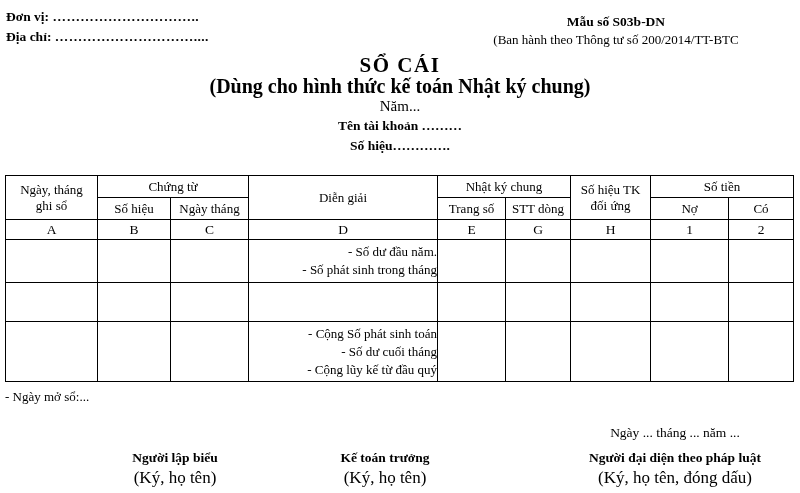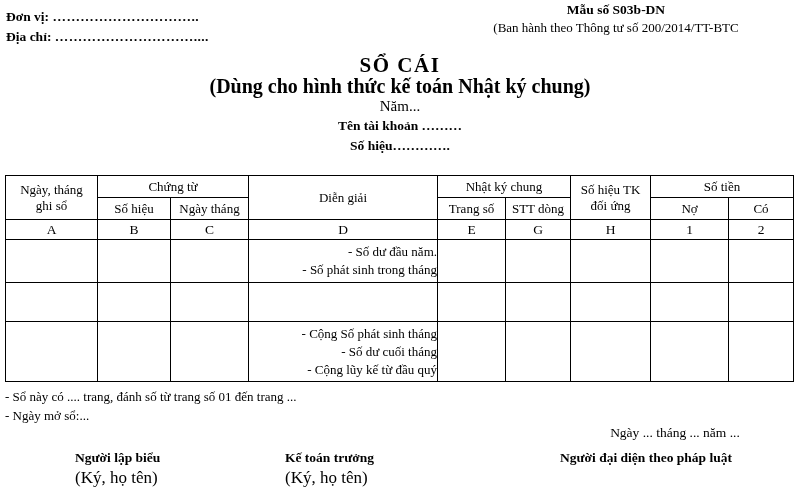--- a/index.html
+++ b/index.html
@@ -50,20 +50,21 @@
     position: absolute;
     right: 4px;
     top: 1px;
     width: 360px;
     text-align: center;
     line-height: 18px;
   }
   .form-code {
     font-size: 13.5px;
     font-weight: bold;
+    margin-top: 12px;
   }
   .form-issue {
     font-size: 13px;
     font-weight: normal;
   }
 
   
   .title-block {
     position: absolute;
     top: 55px;
@@ -169,20 +170,21 @@
   .date-line {
     position: absolute;
     left: 560px;
     top: 0px;
     width: 230px;
     text-align: center;
     font-size: 13.5px;
   }
   .sign-col {
     position: absolute;
+    text-align: center;
     top: 22px;
   }
   .sign-col.c1 { left: 75px;  width: 200px; }
   .sign-col.c2 { left: 285px; width: 200px; }
   .sign-col.c3 { left: 560px; width: 230px; }
   .sign-role {
     font-size: 13.5px;
     font-weight: bold;
     line-height: 21px;
     white-space: nowrap;
@@ -293,49 +295,49 @@
         <td></td>
         <td></td>
         <td></td>
       </tr>
 
       <tr class="body-row-3">
         <td></td>
         <td></td>
         <td></td>
         <td class="desc-cell">
-          <div class="desc-line">- Cộng Số phát sinh tháng</div>
+          <div class="desc-line">- Cộng Số phát sinh toán</div>
           <div class="desc-line">- Số dư cuối tháng</div>
           <div class="desc-line">- Cộng lũy kế từ đầu quý</div>
         </td>
         <td></td>
         <td></td>
         <td></td>
         <td></td>
         <td></td>
       </tr>
     </tbody>
   </table>
 
   <div class="notes">
-    <div class="note-line">- Sổ này có .... trang, đánh số từ trang số 01 đến trang ...</div>
     <div class="note-line">- Ngày mở sổ:...</div>
   </div>
 
   <div class="sign-area">
     <div class="date-line">Ngày ... tháng ... năm ...</div>
 
     <div class="sign-col c1">
       <div class="sign-role">Người lập biểu</div>
       <div class="sign-note">(Ký, họ tên)</div>
     </div>
 
     <div class="sign-col c2">
       <div class="sign-role">Kế toán trưởng</div>
       <div class="sign-note">(Ký, họ tên)</div>
     </div>
 
     <div class="sign-col c3">
       <div class="sign-role">Người đại diện theo pháp luật</div>
+      <div class="sign-note">(Ký, họ tên, đóng dấu)</div>
     </div>
   </div>
 
 </div>
 
 </body></html>

